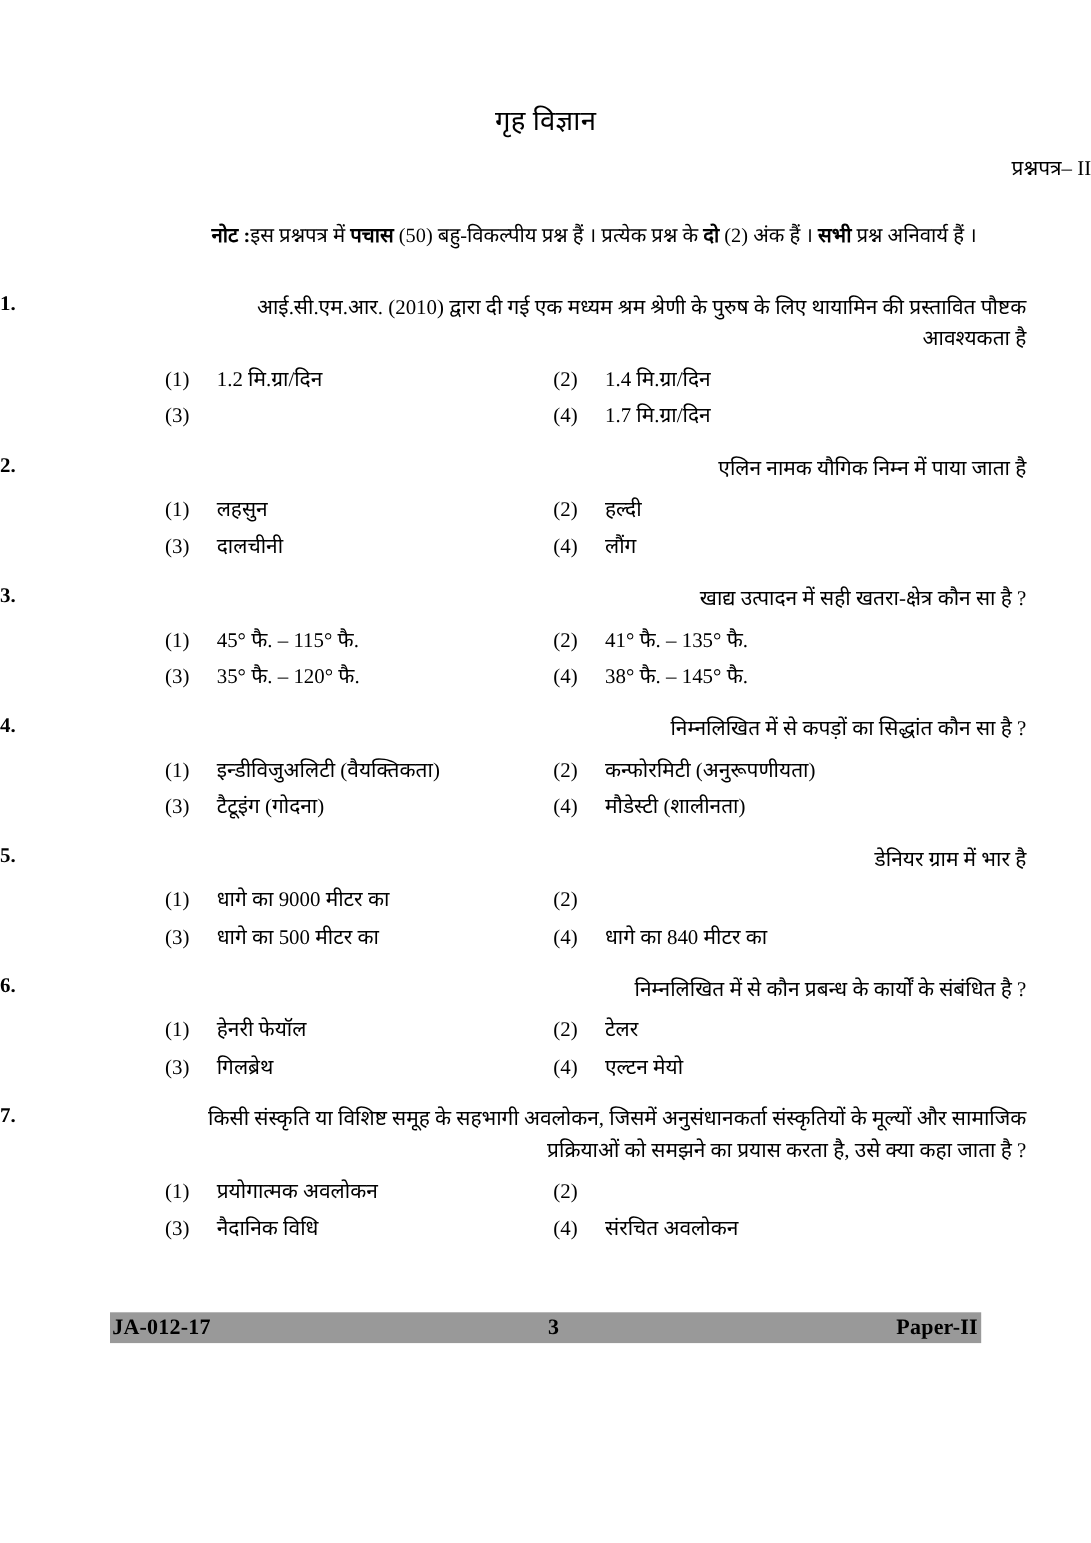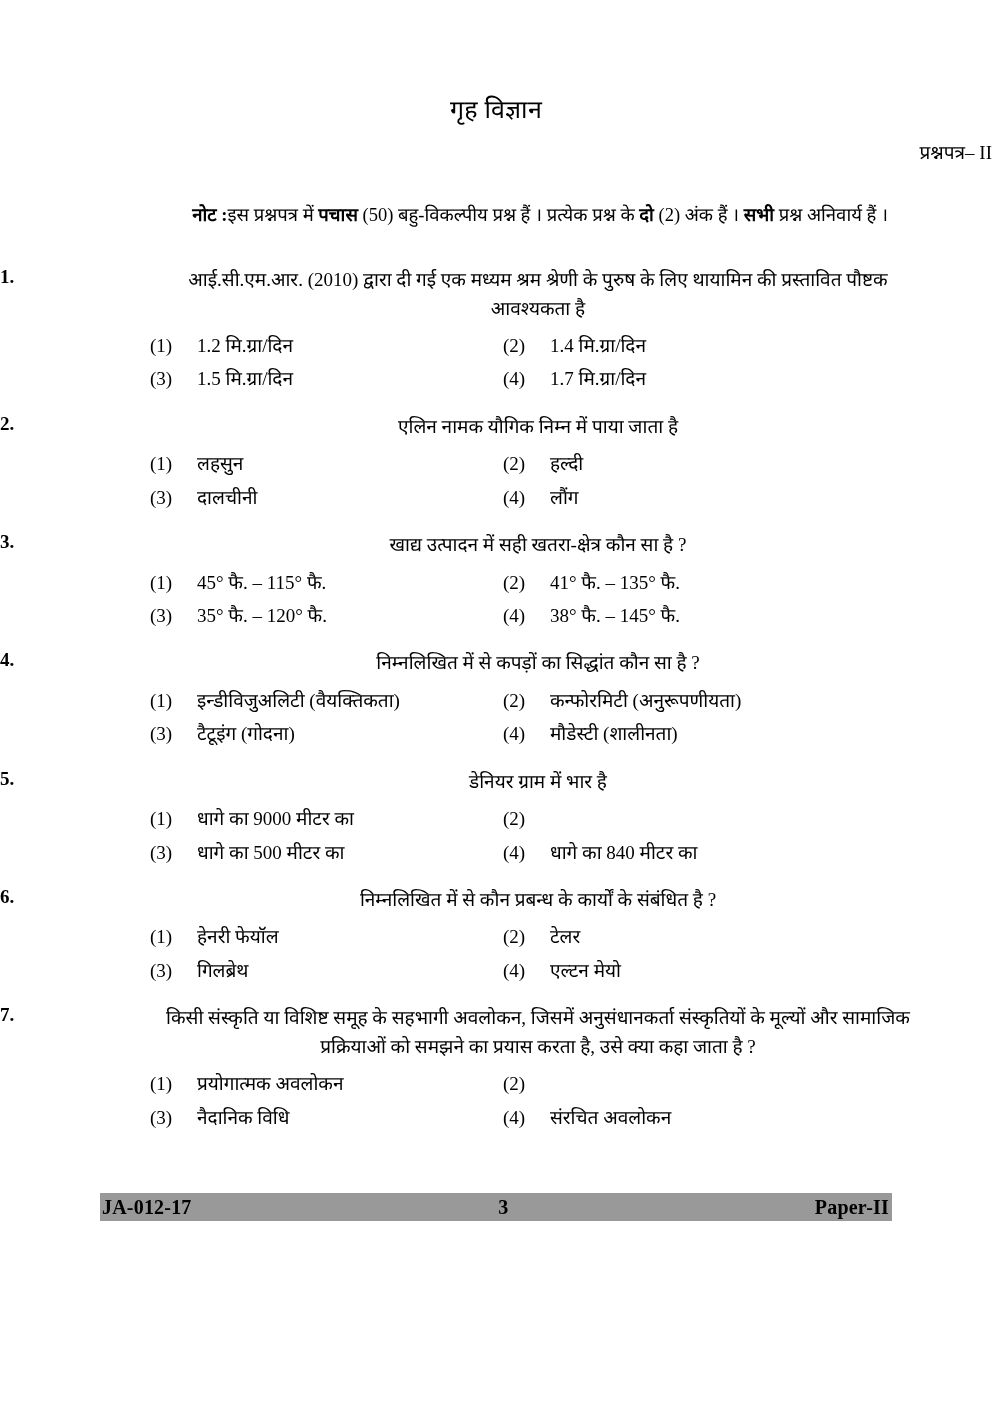--- a/index.html
+++ b/index.html
@@ -87,21 +87,21 @@
     font-size: 19px;
     font-weight: 700;
     font-family: "Liberation Serif", "DejaVu Serif", serif;
   }
   .q-text {
     display: block;
     font-size: 19px;
     line-height: 1.5;
     width: 790px;
     margin-left: 43px;
-    text-align: center;
+    text-align: right;
   }
   .q-text .ln { display: block; }
 
   .options {
     margin-top: 8px;
     margin-left: 50px;
     width: 800px;
   }
   .opt-row {
     display: flex;
@@ -181,21 +181,20 @@
               <span class="opt-label">1.2 मि.ग्रा/दिन</span>
             </div>
             <div class="opt">
               <span class="opt-marker">(2)</span>
               <span class="opt-label">1.4 मि.ग्रा/दिन</span>
             </div>
           </div>
           <div class="opt-row">
             <div class="opt">
               <span class="opt-marker">(3)</span>
-              <span class="opt-label">1.5 मि.ग्रा/दिन</span>
             </div>
             <div class="opt">
               <span class="opt-marker">(4)</span>
               <span class="opt-label">1.7 मि.ग्रा/दिन</span>
             </div>
           </div>
         </div>
       </div>
       <div class="question">
         <div class="q-head">

